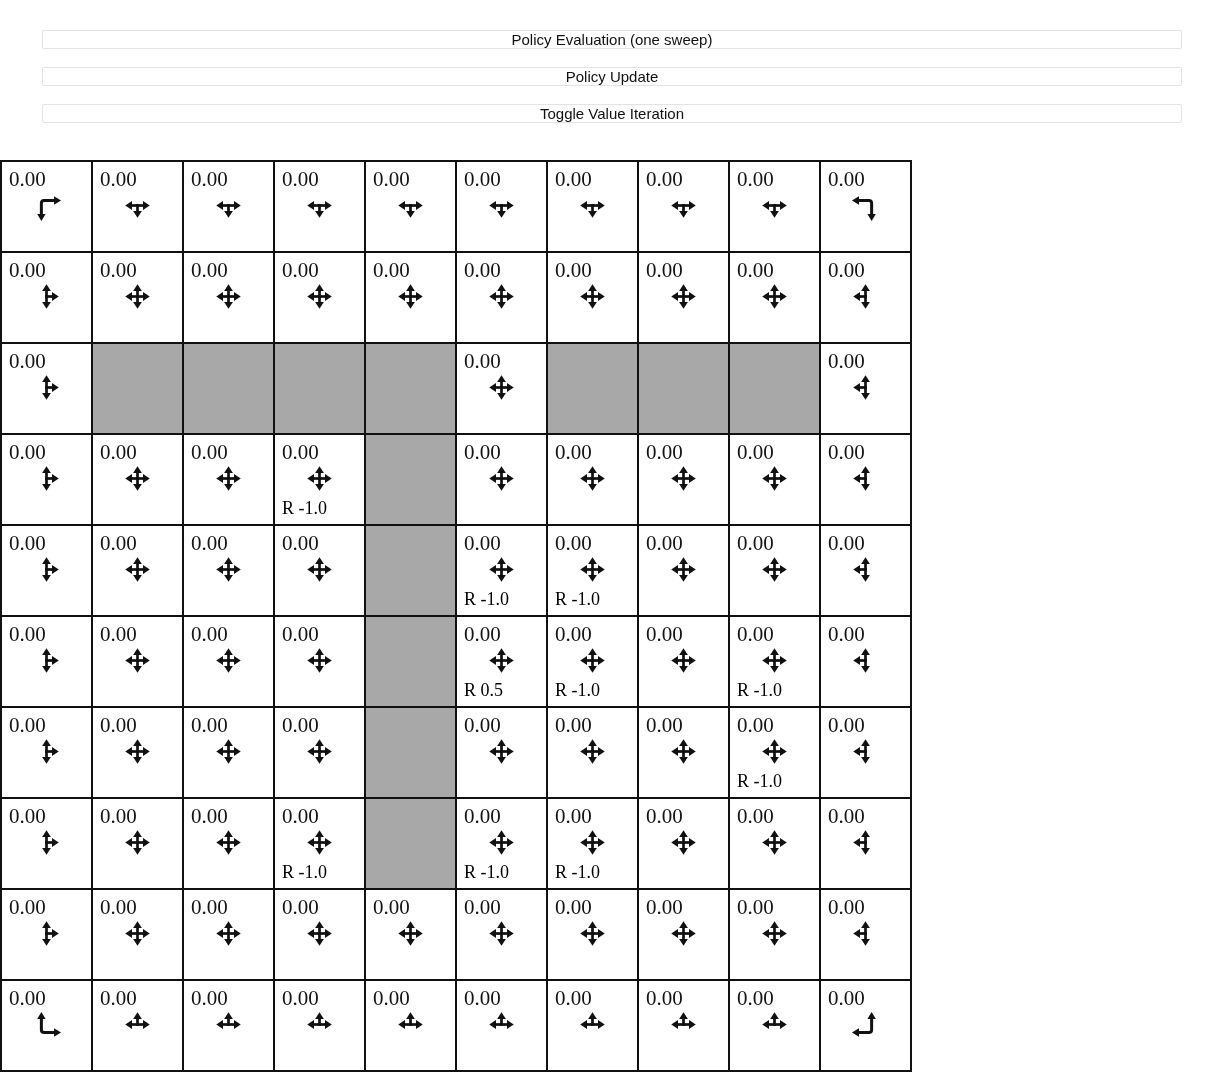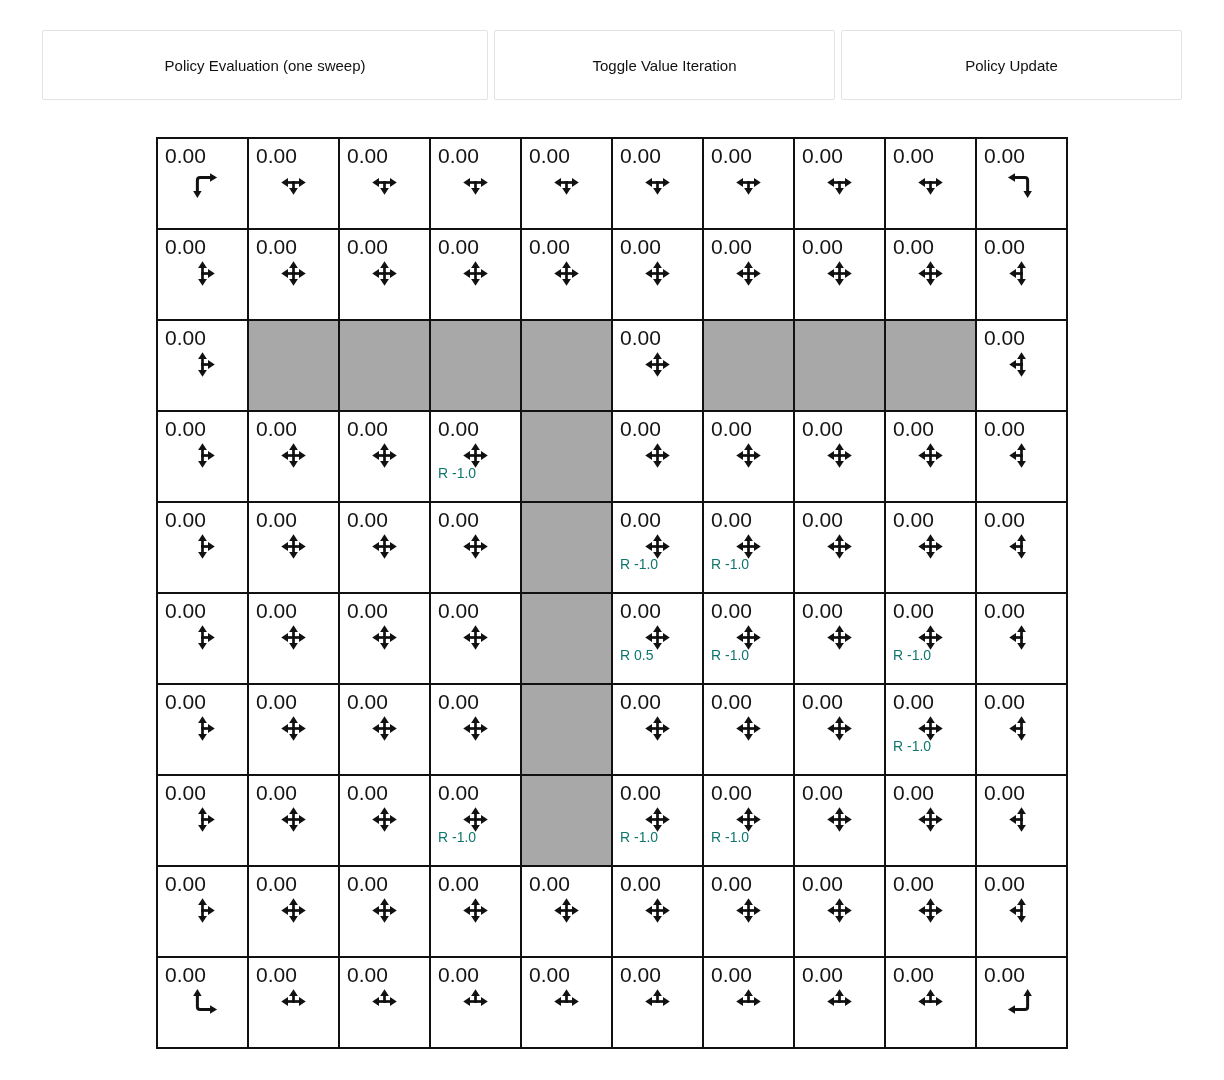--- a/index.html
+++ b/index.html
@@ -1,40 +1,40 @@
 <!DOCTYPE html>
 <html><head>
 <meta charset="utf-8">
 <style>
   html,body{margin:0;padding:0;background:#ffffff;}
   body{width:1224px;height:1080px;font-family:"Liberation Sans",sans-serif;-webkit-font-smoothing:antialiased;}
 
-  .toolbar{display:flex;gap:6px;margin:30px 42px 8px 42px;}
+  .toolbar{display:flex;gap:18px;margin:30px 42px 8px 42px;flex-direction:column;}
   .btn{height:70px;background:#ffffff;border:1px solid #e3e3e3;border-radius:2px;
        font-family:"Liberation Sans",sans-serif;font-size:15px;color:#111;cursor:pointer;
        display:flex;align-items:center;justify-content:center;padding:0;}
   .btn-wide{flex:1.31;}
   .btn-std{flex:1;}
 
-  .grid-wrap{display:flex;justify-content:center;margin-top:37px;}
+  .grid-wrap{display:flex;justify-content:flex-start;margin-top:37px;font-family:Liberation Serif, serif;}
   .grid{display:grid;grid-template-columns:repeat(10,91px);grid-auto-rows:91px;border:1.5px solid #111;background:#111;}
   .cell{position:relative;border:1px solid #111;background:#ffffff;box-sizing:border-box;padding:5px 7px 0 7px;}
   .cell.wall{background:#a8a8a8;}
   .val{display:block;font-size:21px;line-height:1.15;color:#141414;}
   .arrow{display:flex;justify-content:center;margin-top:1px;}
   .arrow svg{display:block;}
-  .reward{position:absolute;left:7px;bottom:20px;font-size:14px;color:#0f766e;}
+  .reward{position:absolute;left:7px;bottom:5px;font-size:18px;color:#000000;}
 </style>
 </head>
 <body>
 
 <div class="toolbar">
   <button class="btn btn-wide">Policy Evaluation (one sweep)</button>
+  <button class="btn btn-std">Policy Update</button>
   <button class="btn btn-std">Toggle Value Iteration</button>
-  <button class="btn btn-std">Policy Update</button>
 </div>
 
 <div class="grid-wrap">
   <div class="grid">
       <div class="cell">
         <span class="val">0.00</span>
         <span class="arrow">
           <svg width="30" height="30" viewBox="0 0 32 32" fill="#111" xmlns="http://www.w3.org/2000/svg">
             <path d="M10 25 L10 12 Q10 9 13 9 L25 9" fill="none" stroke="#111" stroke-width="3.2"></path>
             <polygon points="10,31 5.5,23.5 14.5,23.5"></polygon>

